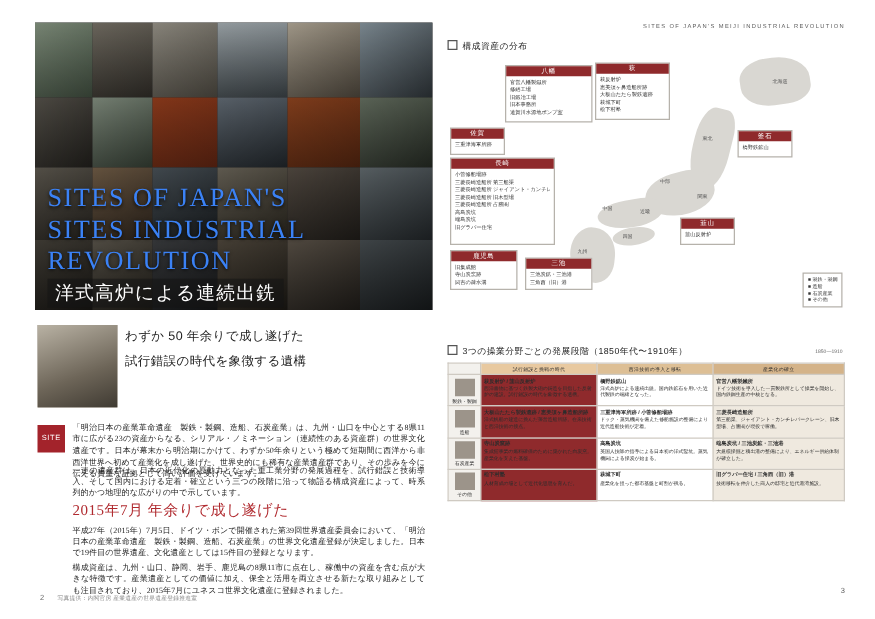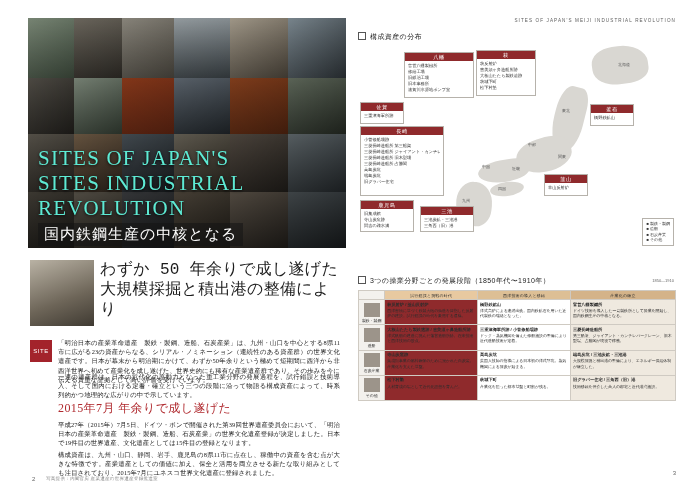--- a/index.html
+++ b/index.html
@@ -9,29 +9,29 @@
   
   .left-page{position:absolute;left:28px;top:18px;width:318px;height:455px;background:#ffffff;}
 
   
   .mosaic{position:absolute;left:0;top:0;width:318px;height:230px;overflow:hidden;background:#2b2b2b;}
   .tile{position:absolute;background-size:cover;}
   .mosaic-overlay{position:absolute;left:0;top:0;width:318px;height:230px;
      background:linear-gradient(to bottom, rgba(0,0,0,0.05) 0%, rgba(0,0,0,0.35) 55%, rgba(0,0,0,0.55) 100%);}
 
   .title-block{position:absolute;left:10px;top:128px;width:300px;}
-  .title-en{font-family:"Liberation Serif",serif;color:#5eead4;font-size:21px;line-height:25px;
+  .title-en{font-family:"Liberation Serif",serif;color:#3b82f6;font-size:21px;line-height:25px;
      letter-spacing:1.2px;text-shadow:0 1px 3px rgba(0,0,0,.8);font-weight:400;}
   .title-ja-wrap{position:absolute;left:10px;top:205px;background:rgba(20,20,20,.55);padding:2px 6px;}
   .title-ja{font-family:"Liberation Serif",serif;color:#ffffff;font-size:15px;letter-spacing:1px;}
 
   
   .left-body{position:absolute;left:0;top:236px;width:318px;height:230px;}
-  .lead{position:absolute;left:72px;top:6px;width:240px;font-family:Liberation Mono, monospace;
-      color:#1c1c1c;font-size:16px;line-height:20px;letter-spacing:.3px;}
+  .lead{position:absolute;left:72px;top:6px;width:240px;font-family:Liberation Sans, sans-serif;
+      color:#1c1c1c;font-size:10px;line-height:20px;letter-spacing:.3px;}
   .leftphoto{position:absolute;left:2px;top:6px;width:64px;height:66px;background:#8d8476;overflow:hidden;}
   .leftphoto .g{position:absolute;inset:0;background:linear-gradient(160deg,#b9b2a4,#6d6558 60%,#3f3a32);}
   .redmark{position:absolute;left:2px;top:86px;width:22px;height:22px;background:#a3232b;color:#fff;
       font-size:6px;line-height:22px;text-align:center;letter-spacing:.5px;}
   .para{position:absolute;font-family:"Liberation Serif",serif;color:#222;font-size:6.4px;line-height:9.2px;
       text-align:justify;letter-spacing:.1px;}
   .p1{left:30px;top:84px;width:282px;}
   .p2{left:30px;top:118px;width:282px;}
   .heading-red{position:absolute;left:30px;top:146px;color:#b02a2f;font-family:"Liberation Serif",serif;
       font-size:12px;letter-spacing:.4px;}
@@ -113,31 +113,31 @@
       <div class="tile" style="left:260px;top:174px;width:58px;height:56px;background:linear-gradient(150deg,#6e787d,#262b2e);"></div>
 
       <div class="mosaic-overlay"></div>
 
       <div class="title-block">
         <div class="title-en">SITES OF JAPAN'S</div>
         <div class="title-en">SITES INDUSTRIAL</div>
         <div class="title-en">REVOLUTION</div>
       </div>
       <div class="title-ja-wrap">
-        <span class="title-ja">国内鉄鋼生産の中核となる</span>
+        <span class="title-ja">洋式高炉による連続出銑</span>
       </div>
     </div>
 
     <div class="left-body">
       <div class="leftphoto">
           <div class="g"></div>
         </div>
       <div class="lead">
         <div>わずか 50 年余りで成し遂げた</div>
-        <div>大規模採掘と積出港の整備により</div>
+        <div>試行錯誤の時代を象徴する遺構</div>
       </div>
       <div class="redmark">SITE</div>
       <div class="para p1">「明治日本の産業革命遺産　製鉄・製鋼、造船、石炭産業」は、九州・山口を中心とする8県11市に広がる23の資産からなる、シリアル・ノミネーション（連続性のある資産群）の世界文化遺産です。日本が幕末から明治期にかけて、わずか50年余りという極めて短期間に西洋から非西洋世界へ初めて産業化を成し遂げた、世界史的にも稀有な産業遺産群であり、その歩みを今に伝える貴重な証拠として高い評価を受けています。</div>
       <div class="para p2">一連の遺産群は、日本の近代化の原動力となった重工業分野の発展過程を、試行錯誤と技術導入、そして国内における定着・確立という三つの段階に沿って物語る構成資産によって、時系列的かつ地理的な広がりの中で示しています。</div>
       <div class="heading-red">2015年7月 年余りで成し遂げた</div>
       <div class="para p3">平成27年（2015年）7月5日、ドイツ・ボンで開催された第39回世界遺産委員会において、「明治日本の産業革命遺産　製鉄・製鋼、造船、石炭産業」の世界文化遺産登録が決定しました。日本で19件目の世界遺産、文化遺産としては15件目の登録となります。</div>
       <div class="para p4">構成資産は、九州・山口、静岡、岩手、鹿児島の8県11市に点在し、稼働中の資産を含む点が大きな特徴です。産業遺産としての価値に加え、保全と活用を両立させる新たな取り組みとしても注目されており、2015年7月にユネスコ世界文化遺産に登録されました。</div>
       <div class="pagenum-l">2</div>
       <div class="credit">写真提供：内閣官房 産業遺産の世界遺産登録推進室</div>
     </div>

